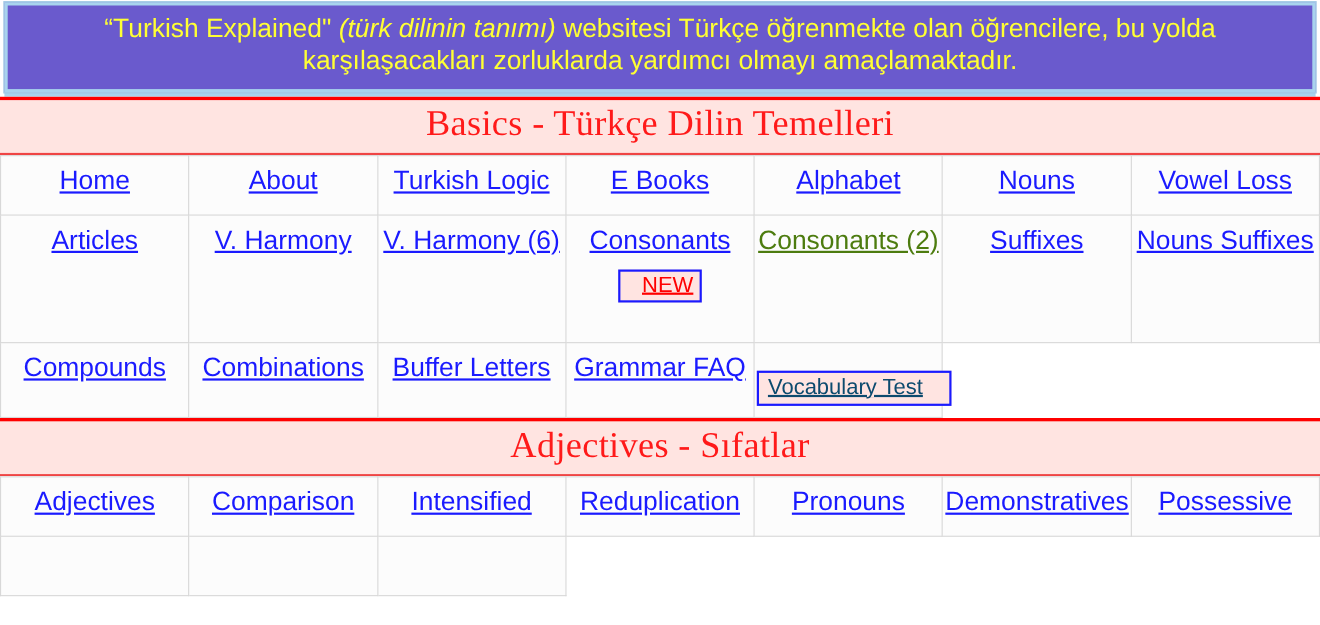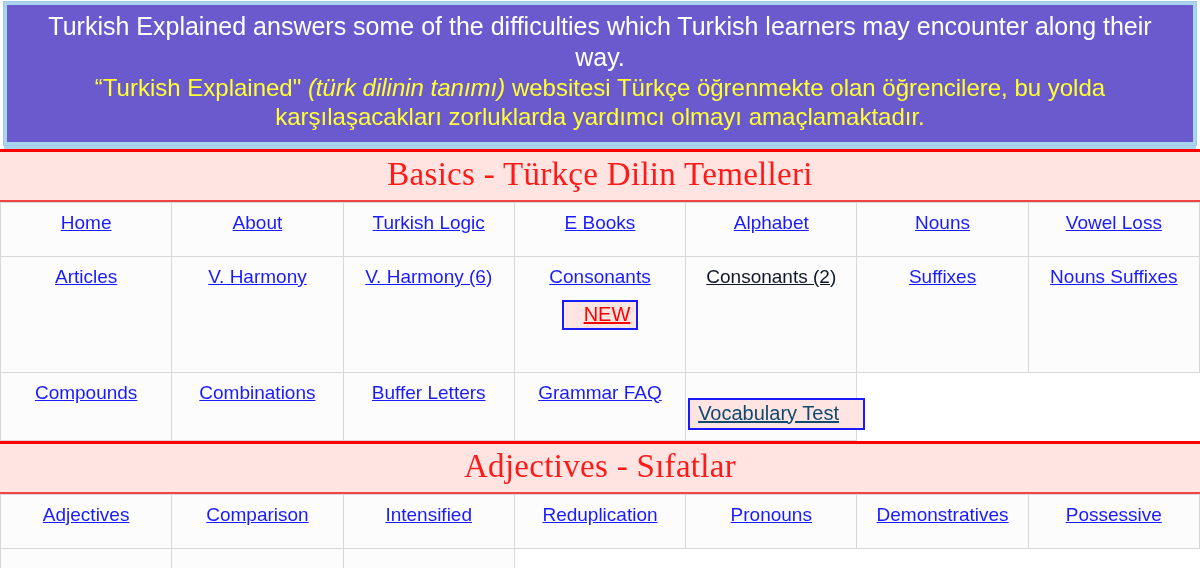--- a/index.html
+++ b/index.html
@@ -78,26 +78,26 @@
   }
   table.nav td.blank {
     border: none;
     background: #ffffff;
   }
   table.nav td.tall { height: 116px; }
 
   a.navlink {
     color: #1a1aff;
     text-decoration: underline;
-    font-size: 19px;
+    font-size: 24px;
     font-family: "Liberation Sans", sans-serif;
     white-space: nowrap;
   }
   a.navlink.visited {
-    color: #0f172a;
+    color: #4d7c0f;
   }
   td.shaded-half {
     background: linear-gradient(to bottom, #e2e2e2 0px, #e2e2e2 46px, #ffffff 46px);
   }
 
   
   .badge {
     display: inline-block;
     margin-top: 12px;
     padding: 1px 6px 2px 20px;
@@ -118,21 +118,20 @@
     text-decoration: underline;
     white-space: nowrap;
     margin-top: 16px;
   }
 </style>
 </head>
 <body>
 
 <div class="banner-wrap">
   <div class="banner">
-    <div class="banner-line1">Turkish Explained answers some of the difficulties which Turkish learners may encounter along their way.</div>
     <div class="banner-line2">
       <span>“Turkish Explained" </span><span class="ital">(türk dilinin tanımı)</span><span> websitesi Türkçe öğrenmekte olan öğrencilere, bu yolda karşılaşacakları zorluklarda yardımcı olmayı amaçlamaktadır.</span>
     </div>
   </div>
 </div>
 <div class="banner-underline"></div>
 
 <div id="sections-root">
     <div class="section-bar">
       <h2>Basics - Türkçe Dilin Temelleri</h2>

